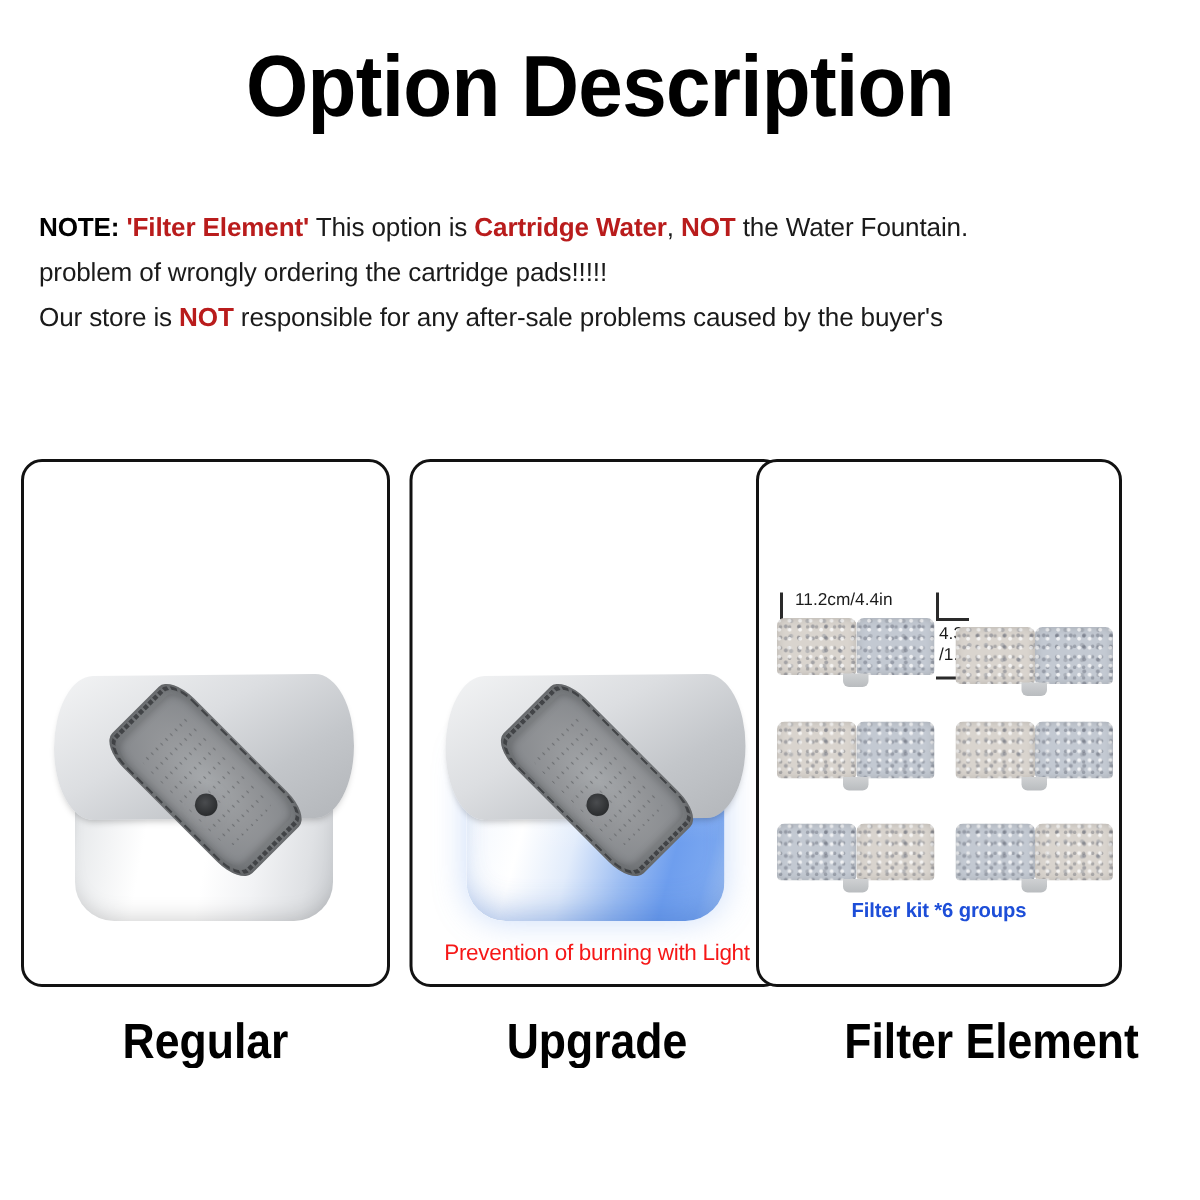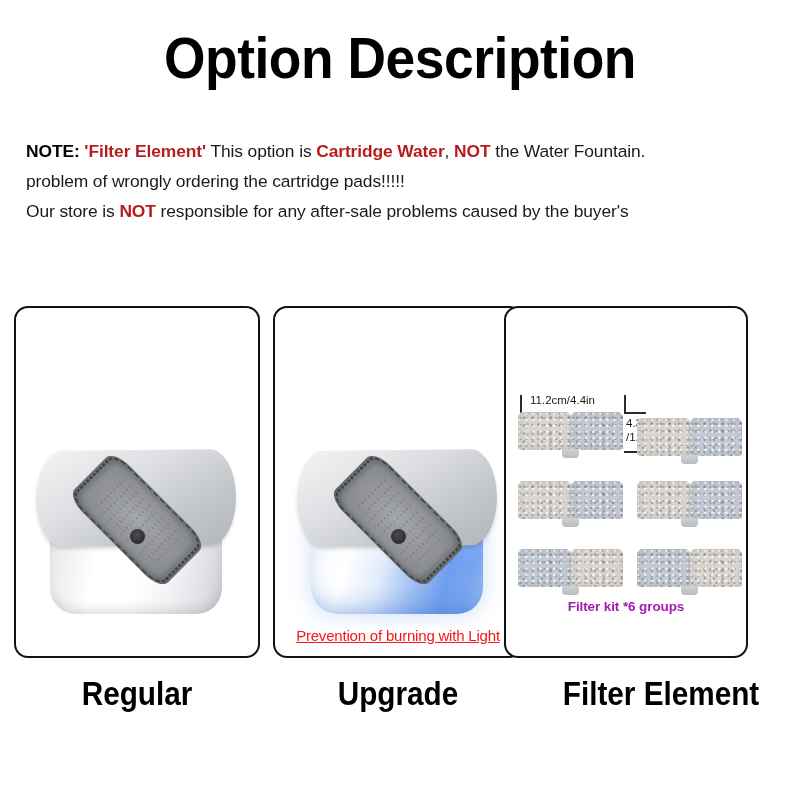--- a/index.html
+++ b/index.html
@@ -184,21 +184,20 @@
 
   .panel-caption-red {
     position: absolute;
     left: 0;
     bottom: 12px;
     width: 100%;
     text-align: center;
     color: #f61717;
     font-size: 15px;
     letter-spacing: -0.2px;
-    text-decoration: underline;
   }
 
   
   .filter-stage {
     position: absolute;
     left: 0; top: 0; right: 0; bottom: 0;
   }
   .filter-grid {
     position: absolute;
     left: 12px;
@@ -298,21 +297,21 @@
     white-space: nowrap;
   }
   .filter-caption {
     position: absolute;
     left: 0;
     bottom: 42px;
     width: 100%;
     text-align: center;
     font-weight: bold;
     font-size: 13.5px;
-    color: #a21caf;
+    color: #1d4ed8;
     letter-spacing: -0.1px;
   }
 
   
   .labels-row {
     position: absolute;
     top: 672px;
     left: 0;
     width: 644px;
     height: 48px;

